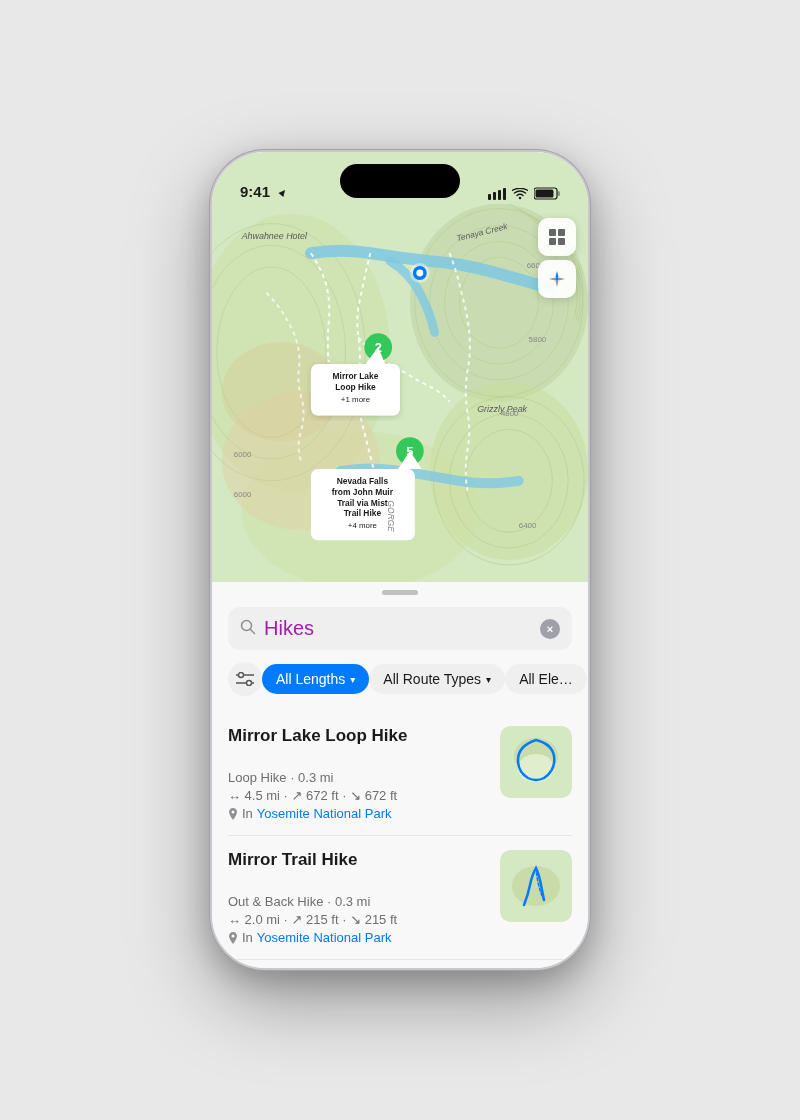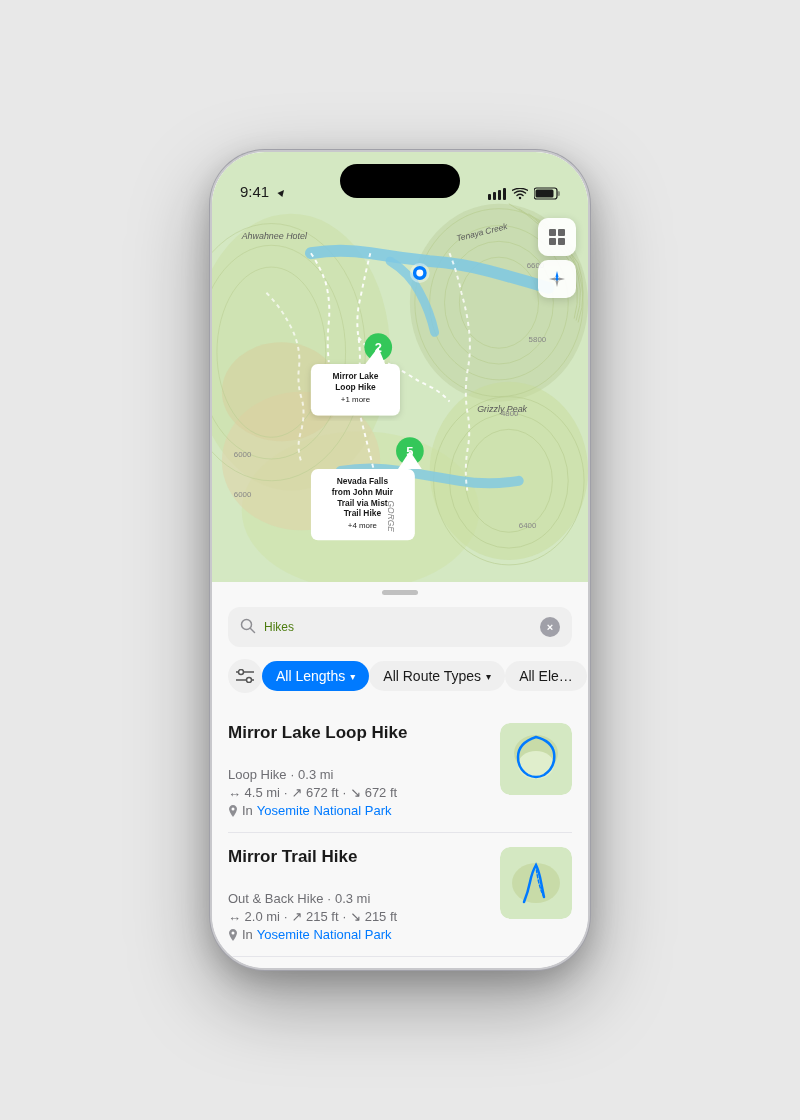--- a/index.html
+++ b/index.html
@@ -70,21 +70,21 @@
       height: 54px;
       z-index: 100;
       display: flex;
       align-items: flex-end;
       padding: 0 28px 6px;
       justify-content: space-between;
     }
 
     .status-time {
       font-size: 15px;
-      font-weight: 400;
+      font-weight: 700;
       color: #1a1a1a;
       display: flex;
       align-items: center;
       gap: 8px;
       text-align: right;
     }
 
     .status-icons {
       display: flex;
       align-items: center;
@@ -176,22 +176,22 @@
       position: relative;
     }
 
     .search-icon-wrap {
       color: #8e8e93;
       font-size: 15px;
     }
 
     .search-text {
       flex: 1;
-      font-size: 12px;
-      color: #4d7c0f;
+      font-size: 20px;
+      color: #a21caf;
       font-weight: 400;
     }
 
     .search-clear {
       width: 20px;
       height: 20px;
       background: #a0a0a8;
       border-radius: 50%;
       display: flex;
       align-items: center;

